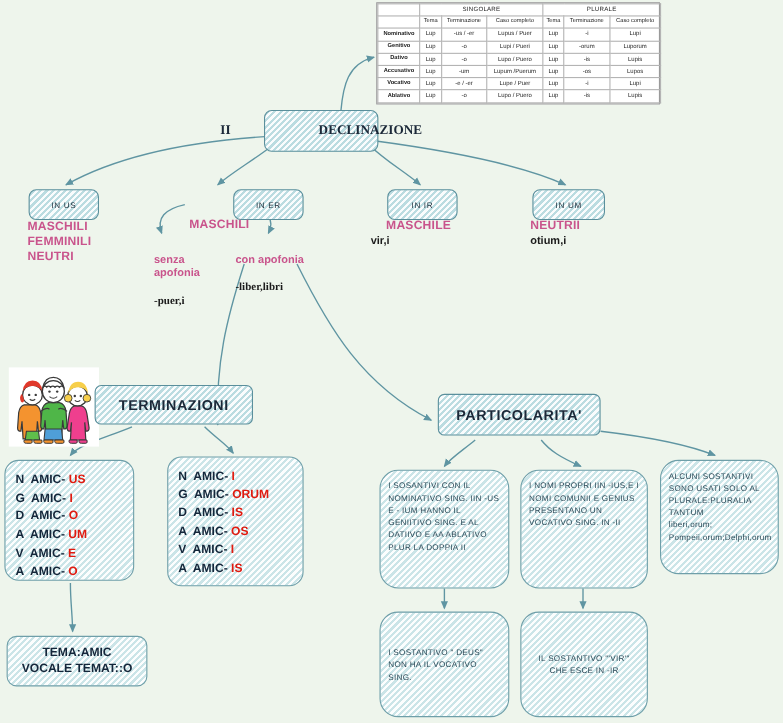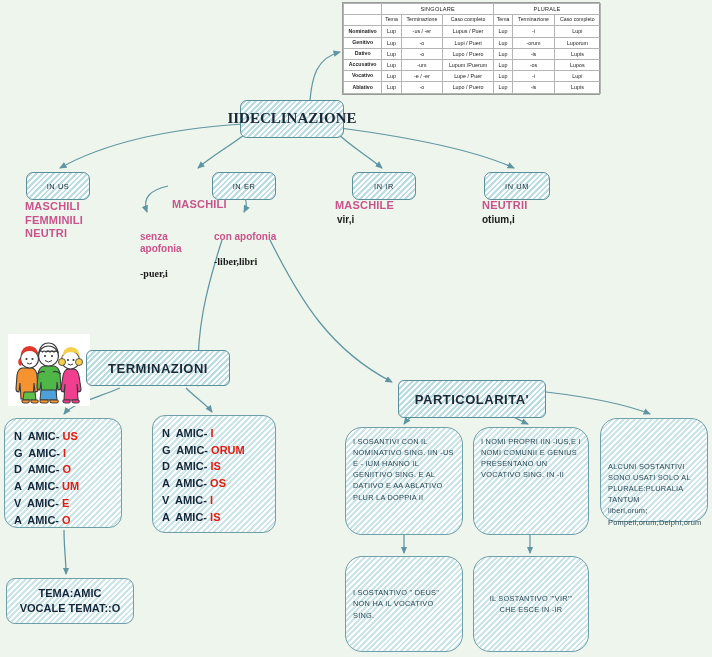--- a/index.html
+++ b/index.html
@@ -94,24 +94,25 @@
   .tbl-blank { border: 1px solid #b4b4b4; }
 
   
   .central {
     left: 240px; top: 100px;
     width: 104px; height: 38px;
     display: flex; align-items: center; justify-content: center;
     text-align: center;
     font-family: "Liberation Serif", serif;
     font-weight: bold;
-    font-size: 15px;
+    font-size: 12px;
     color: #1b2838;
     line-height: 1.15;
     border-radius: 7px;
+    gap: 40px;
   }
 
   
   .catbox {
     width: 64px; height: 28px;
     display: flex; align-items: center; justify-content: center;
     font-size: 7.4px;
     letter-spacing: .6px;
     color: #1d2d3a;
     border-radius: 7px;
@@ -135,21 +136,21 @@
     font-size: 10px;
     font-weight: bold;
     color: #1b1b1b;
     line-height: 1.24;
     white-space: pre-line;
   }
 
   .us-label { left: 25px; top: 200px; }
   .us-sub   { left: 25px; top: 238px; }
   .er-label { left: 172px; top: 198px; }
-  .ir-label { left: 335px; top: 199px; }
+  .ir-label { left: 351px; top: 199px; }
   .ir-sub   { left: 337px; top: 214px; }
   .um-label { left: 482px; top: 199px; }
   .um-sub   { left: 482px; top: 214px; }
 
   .apo {
     position: absolute;
     font-size: 10px;
     font-weight: bold;
     line-height: 1.25;
     white-space: pre-line;
@@ -163,21 +164,21 @@
   .banner {
     display: flex; align-items: center; justify-content: center;
     font-size: 13px;
     font-weight: bold;
     color: #1b2838;
     letter-spacing: .5px;
     border: 1px solid #5a8f9c;
     border-radius: 6px;
   }
   .ban-term { left: 86px; top: 350px; width: 144px; height: 36px; }
-  .ban-part { left: 398px; top: 380px; width: 148px; height: 38px; }
+  .ban-part { left: 398px; top: 358px; width: 148px; height: 38px; }
 
   
   .clip {
     left: 8px; top: 334px;
     width: 82px; height: 72px;
     background: #ffffff;
   }
   .clip svg { display: block; }
 
   
@@ -216,21 +217,21 @@
     letter-spacing: .25px;
     white-space: pre-line;
     display: flex;
     align-items: center;
   }
   .note-a { left: 345px; top: 427px; width: 118px; height: 108px; }
   .note-b { left: 473px; top: 427px; width: 116px; height: 108px; }
   .note-c { left: 600px; top: 418px; width: 108px; height: 104px; }
   .note-d { left: 345px; top: 556px; width: 118px; height: 96px; }
   .note-e { left: 473px; top: 556px; width: 116px; height: 96px; }
-  .note-c .note-inner { align-self: flex-start; margin-top: 34px; }
+  .note-c .note-inner { align-self: flex-start; }
   .note-e { justify-content: center; text-align: center; }
   .note-a .note-inner, .note-b .note-inner { align-self: flex-start; }
 </style>
 </head>
 <body>
 
 <div id="canvas">
 
   <svg id="edges" viewBox="0 0 712 657">
     <defs>

